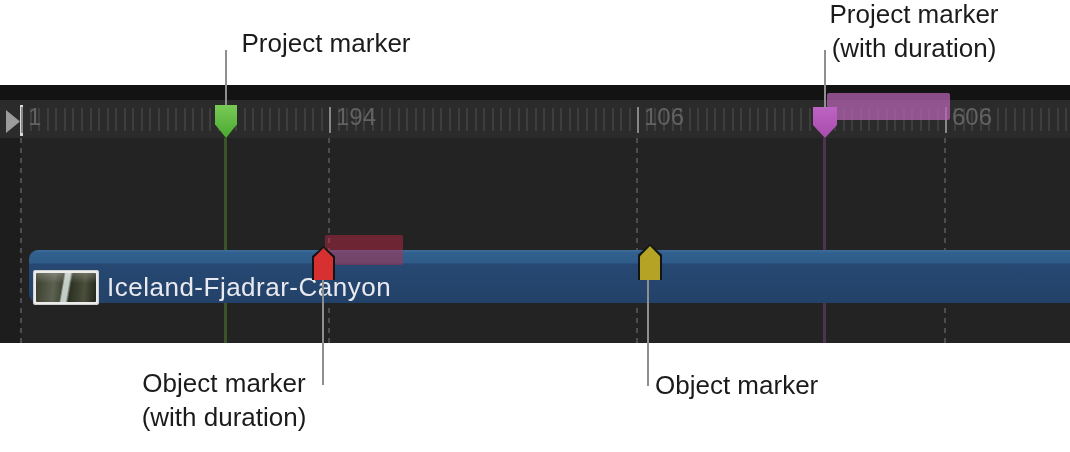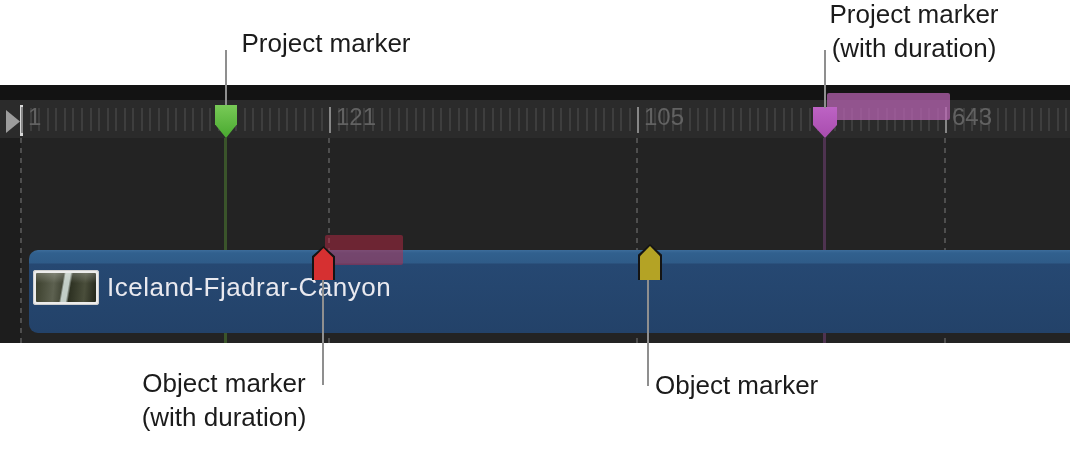--- a/index.html
+++ b/index.html
@@ -31,21 +31,21 @@
               background:repeating-linear-gradient(to bottom,#4e4e4e 0 5px,transparent 5px 10px); }
   .vline { position:absolute; top:53px; width:3px; height:205px; }
   .vline.green  { background:rgba(110,190,60,0.32); }
   .vline.purple { background:rgba(180,90,185,0.30); }
 
   
   .row-group { position:absolute; left:24px; right:0; top:125px; height:40px;
                background:#16243f; border-top-left-radius:9px; }
   .row-group-label { position:absolute; left:14px; top:0; line-height:40px;
                      font-size:25px; color:#8aa3c6; }
-  .row-layer { position:absolute; left:29px; right:0; top:165px; height:83px;
+  .row-layer { position:absolute; left:29px; right:0; top:165px; height:53px;
                border-top-left-radius:9px; border-bottom-left-radius:9px;
                background:linear-gradient(to bottom,#3d6d9b 0px,#31608e 3px,#2f5b88 13px,#264872 14px,#234269 100%); }
   .thumb { position:absolute; left:4px; top:20px; width:66px; height:35px;
            background:#ececec; border-radius:3px; box-shadow:0 0 0 1px #cfcfcf inset; }
   .thumb-img { position:absolute; inset:3px; border-radius:1px;
            background:
              linear-gradient(to bottom, rgba(255,255,255,0.22), rgba(0,0,0,0) 35%),
              linear-gradient(100deg, rgba(0,0,0,0) 0 43%, #c2cdc6 46% 53%, rgba(0,0,0,0) 57%),
              linear-gradient(95deg,#3b3f2c 0%,#5d6150 30%,#2b2f20 55%,#4a4e3b 80%,#23261a 100%); }
   .row-layer-label { position:absolute; left:78px; top:0; line-height:74px;
@@ -203,25 +203,25 @@
         <div class="tick" style="left: 1014px;"></div>
         <div class="tick" style="left: 1022.5px;"></div>
         <div class="tick" style="left: 1031.1px;"></div>
         <div class="tick" style="left: 1039.6px;"></div>
         <div class="tick" style="left: 1048.2px;"></div>
         <div class="tick" style="left: 1056.8px;"></div>
         <div class="tick" style="left: 1065.3px;"></div>
         <div class="tick major" style="left: 21px;"></div>
         <div class="ruler-num" style="left: 28px;">1</div>
         <div class="tick major" style="left: 329px;"></div>
-        <div class="ruler-num" style="left: 336px;">121</div>
+        <div class="ruler-num" style="left: 336px;">194</div>
         <div class="tick major" style="left: 637px;"></div>
-        <div class="ruler-num" style="left: 644px;">105</div>
+        <div class="ruler-num" style="left: 644px;">106</div>
         <div class="tick major" style="left: 945px;"></div>
-        <div class="ruler-num" style="left: 952px;">643</div>
+        <div class="ruler-num" style="left: 952px;">606</div>
       </div>
 
     <div id="gridlines">
         <div class="gridline" style="left: 20px;"></div>
         <div class="gridline" style="left: 328px;"></div>
         <div class="gridline" style="left: 636px;"></div>
         <div class="gridline" style="left: 944px;"></div>
       </div>
 
     <div class="vline green" id="vline-green" style="left: 224px;"></div>

